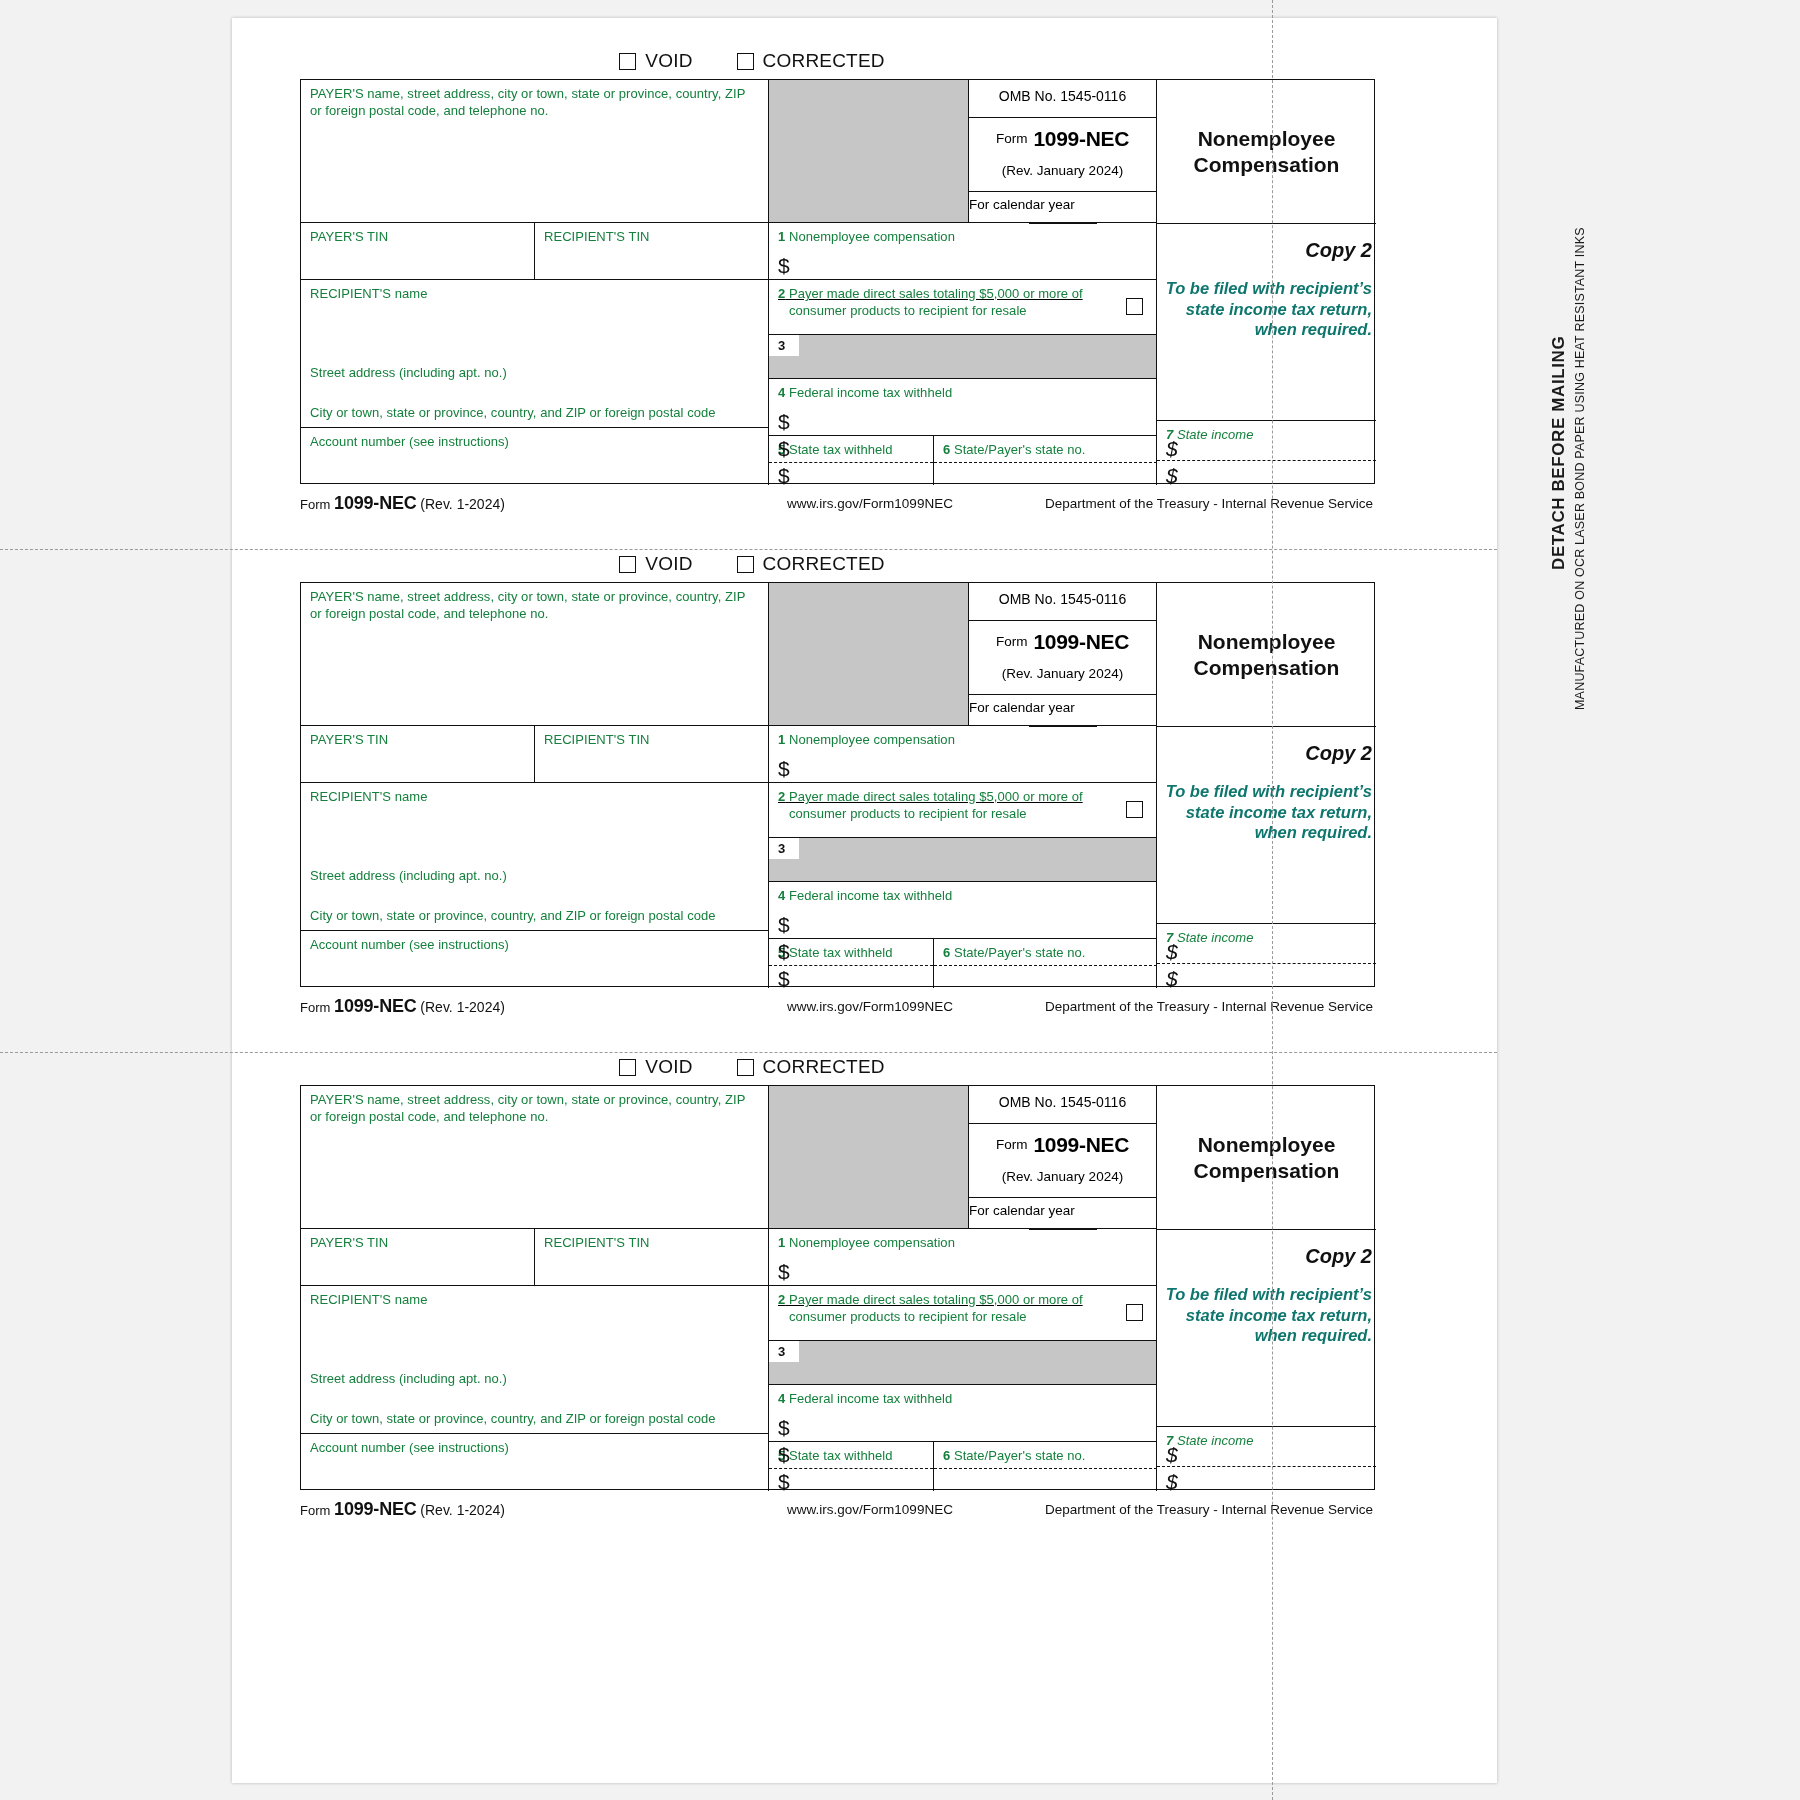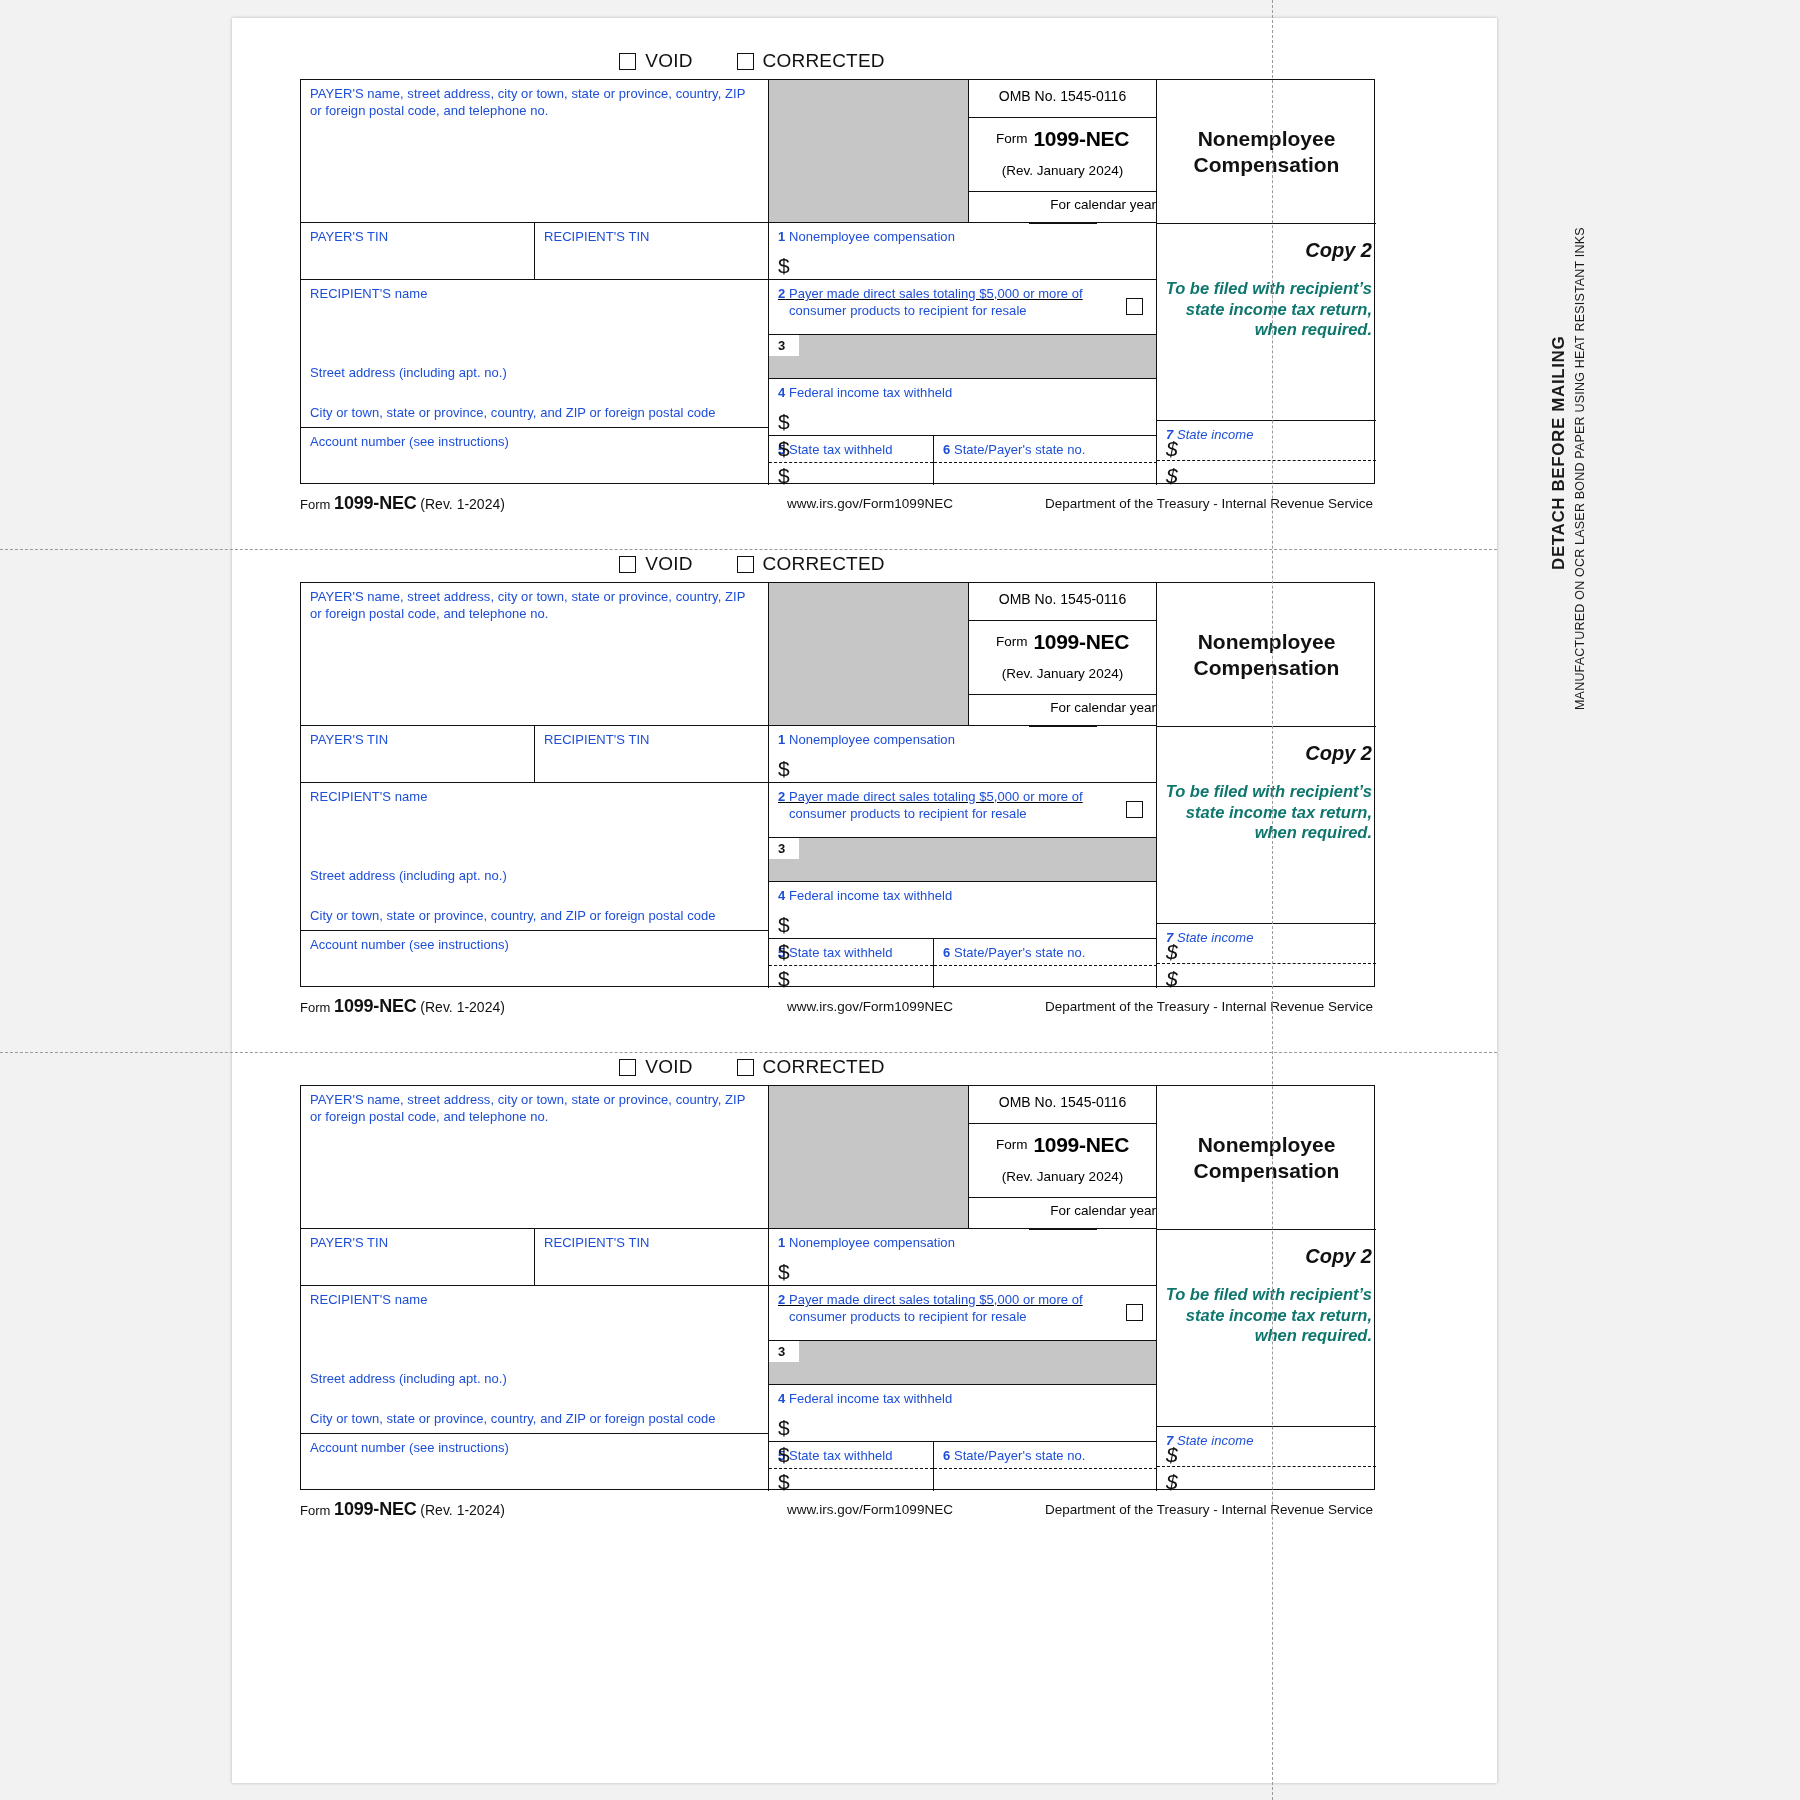--- a/index.html
+++ b/index.html
@@ -107,21 +107,21 @@
   .col-left  { position: absolute; left: 0;     top: 0; width: 468px;  height: 100%; }
   .col-mid   { position: absolute; left: 468px; top: 0; width: 388px;  height: 100%; }
   .col-right { position: absolute; left: 856px; top: 0; width: 219px;  height: 100%; }
 
   .bx { position: absolute; }
   .bline-r { border-right: 1.4px solid #111; }
   .bline-b { border-bottom: 1.4px solid #111; }
 
   .lbl {
     font-size: 13px;
-    color: #1d4ed8;
+    color: #15803d;
     line-height: 1.28;
     letter-spacing: 0.05px;
   }
   .lbl-pad { padding: 6px 0 0 9px; }
   .num { font-weight: bold; }
   .dollar {
     position: absolute;
     left: 9px; bottom: 3px;
     font-size: 21px;
     color: #111;
@@ -136,21 +136,21 @@
   
   .hdr-gray { left: 468px; top: 0; width: 200px; height: 143px; }
 
   
   .omb-stack { left: 668px; top: 0; width: 190px; height: 143px; }
   .omb-no  { height: 38px; padding-top: 8px; text-align: center; font-size: 14px; }
   .omb-form{ height: 41px; display:flex; align-items:center; justify-content:center; gap:6px; }
   .omb-form .f { font-size: 13.5px; }
   .omb-form .v { font-size: 21px; font-weight: bold; letter-spacing: -0.3px; }
   .omb-rev { height: 33px; text-align:center; font-size: 13.5px; padding-top: 4px; }
-  .omb-cal { height: 31px; text-align:right; font-size: 13.5px; padding-top: 5px; }
+  .omb-cal { height: 31px; text-align:left; font-size: 13.5px; padding-top: 5px; }
   .cal-rule {
     width: 68px; height: 0;
     border-top: 1.5px solid #111;
     margin: 11px auto 0 auto;
   }
 
   
   #title-panel {
     position: absolute;
     left: 0; top: 0; width: 219px; height: 143px;

